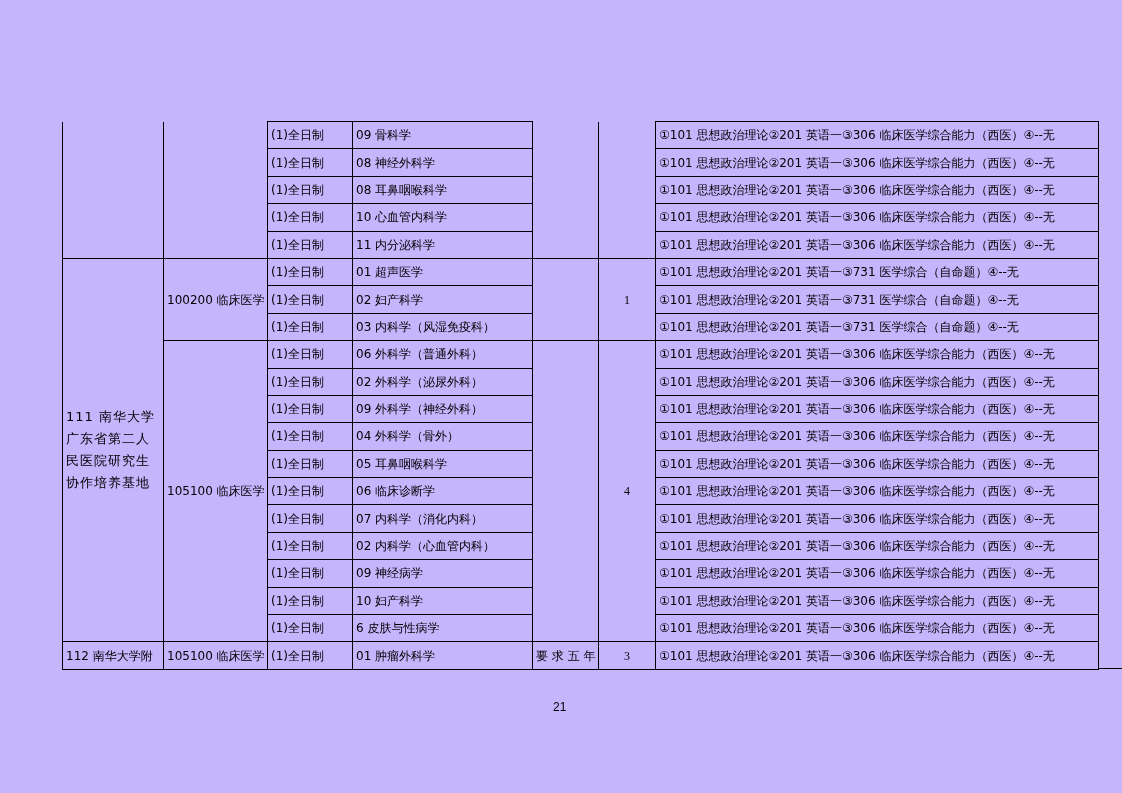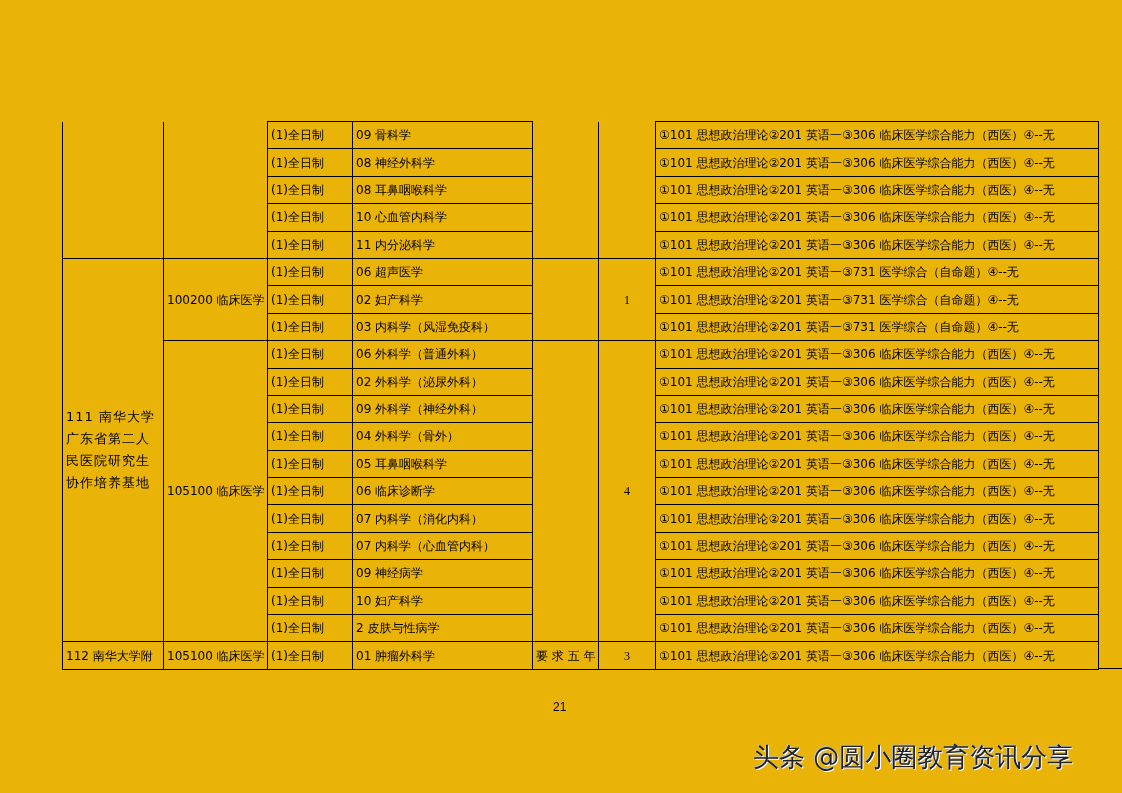--- a/index.html
+++ b/index.html
@@ -1,18 +1,18 @@
 <!DOCTYPE html>
 <html><head>
 <meta charset="utf-8">
 <style>
   html, body { margin:0; padding:0; background:#ffffff; }
   body { width:1122px; height:793px; position:relative; overflow:hidden;
          font-family: "DejaVu Sans", "Liberation Sans", sans-serif; color:#000; }
-  .page { position:absolute; left:0; top:0; width:1122px; height:793px; background:#eab308; }
+  .page { position:absolute; left:0; top:0; width:1122px; height:793px; background:#c4b5fd; }
   table.grid { position:absolute; left:62px; top:121px; border-collapse:collapse; table-layout:fixed; }
   table.grid td { border:1px solid #000; padding:0 0 0 3px; height:26.4px; font-size:12px;
                   line-height:14px; white-space:nowrap; overflow:hidden; vertical-align:middle; }
   table.grid td.center { text-align:center; padding:0; font-family:"Liberation Serif", serif; }
   table.grid td.inst { white-space:normal; font-size:13px; line-height:22px; letter-spacing:1px; vertical-align:middle; }
   table.grid td.notop { border-top:none; }
   .bottom-ext { position:absolute; left:1098px; top:668px; width:24px; height:0; border-top:1px solid #000; }
   .page-number { position:absolute; left:553px; top:700px; font-size:12px; font-family:Liberation Sans, sans-serif; }
   .watermark { position:absolute; left:753px; top:740px; font-size:26px; color:#222;
                text-shadow:1px 1px 0 #fff, -1px -1px 0 #bbb; letter-spacing:0; }
@@ -58,21 +58,21 @@
         </tr>
         <tr>
           <td>(1)全日制</td>
           <td>11 内分泌科学</td>
           <td>①101 思想政治理论②201 英语一③306 临床医学综合能力（西医）④--无</td>
         </tr>
         <tr>
           <td class="inst" rowspan="14">111 南华大学广东省第二人民医院研究生协作培养基地</td>
           <td rowspan="3">100200 临床医学</td>
           <td>(1)全日制</td>
-          <td>06 超声医学</td>
+          <td>01 超声医学</td>
           <td rowspan="3"></td>
           <td class="center" rowspan="3">1</td>
           <td>①101 思想政治理论②201 英语一③731 医学综合（自命题）④--无</td>
         </tr>
         <tr>
           <td>(1)全日制</td>
           <td>02 妇产科学</td>
           <td>①101 思想政治理论②201 英语一③731 医学综合（自命题）④--无</td>
         </tr>
         <tr>
@@ -113,45 +113,44 @@
           <td>06 临床诊断学</td>
           <td>①101 思想政治理论②201 英语一③306 临床医学综合能力（西医）④--无</td>
         </tr>
         <tr>
           <td>(1)全日制</td>
           <td>07 内科学（消化内科）</td>
           <td>①101 思想政治理论②201 英语一③306 临床医学综合能力（西医）④--无</td>
         </tr>
         <tr>
           <td>(1)全日制</td>
-          <td>07 内科学（心血管内科）</td>
+          <td>02 内科学（心血管内科）</td>
           <td>①101 思想政治理论②201 英语一③306 临床医学综合能力（西医）④--无</td>
         </tr>
         <tr>
           <td>(1)全日制</td>
           <td>09 神经病学</td>
           <td>①101 思想政治理论②201 英语一③306 临床医学综合能力（西医）④--无</td>
         </tr>
         <tr>
           <td>(1)全日制</td>
           <td>10 妇产科学</td>
           <td>①101 思想政治理论②201 英语一③306 临床医学综合能力（西医）④--无</td>
         </tr>
         <tr>
           <td>(1)全日制</td>
-          <td>2 皮肤与性病学</td>
+          <td>6 皮肤与性病学</td>
           <td>①101 思想政治理论②201 英语一③306 临床医学综合能力（西医）④--无</td>
         </tr>
         <tr>
           <td>112 南华大学附</td>
           <td>105100 临床医学</td>
           <td>(1)全日制</td>
           <td>01 肿瘤外科学</td>
           <td>要 求 五 年</td>
           <td class="center">3</td>
           <td>①101 思想政治理论②201 英语一③306 临床医学综合能力（西医）④--无</td>
         </tr>
       </tbody>
   </table>
   <div class="bottom-ext"></div>
   <div class="page-number">21</div>
-  <div class="watermark">头条 @圆小圈教育资讯分享</div>
 </div>
 
 </body></html>

